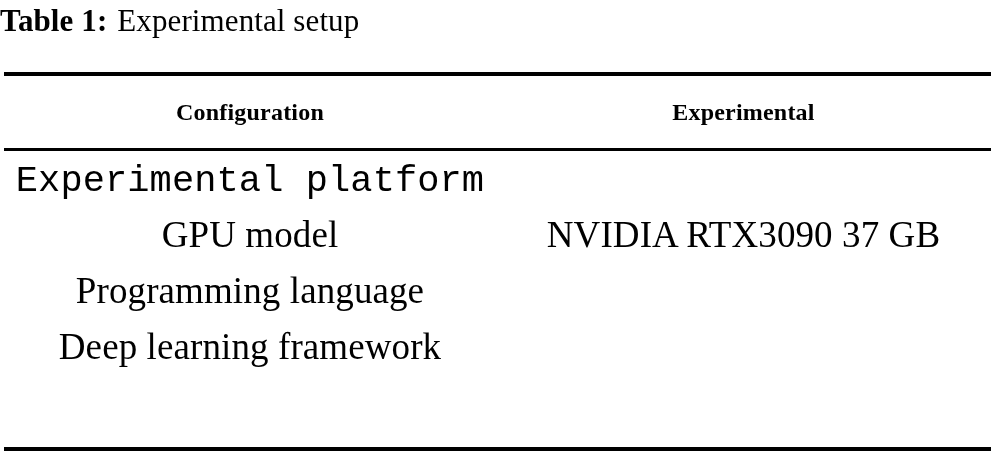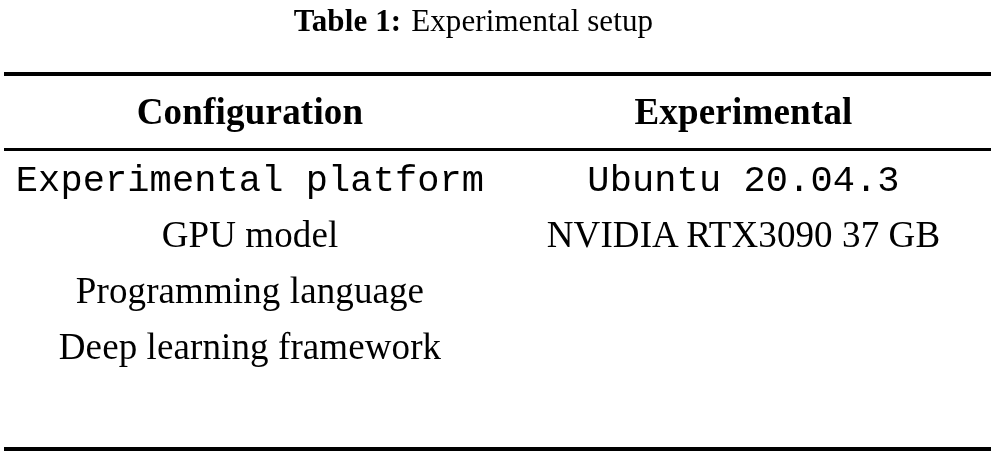--- a/index.html
+++ b/index.html
@@ -23,21 +23,21 @@
     width: 997px;
     height: 457px;
   }
 
   
   .caption {
     position: absolute;
     left: 0;
     top: 2px;
     width: 947px;
-    text-align: center;
+    text-align: left;
     font-size: 31px;
     line-height: 38px;
     white-space: nowrap;
     letter-spacing: 0.1px;
   }
   .caption-label {
     font-weight: bold;
   }
   .caption-gap {
     display: inline-block;
@@ -77,21 +77,21 @@
   }
   .col-info {
     flex: 0 0 495px;
     width: 495px;
   }
 
   .header-row {
     height: 72px;
   }
   .header-row .cell {
-    font-size: 37px;
+    font-size: 24px;
     font-weight: bold;
     line-height: 72px;
     letter-spacing: 0.2px;
   }
 
   .body-rows {
     position: absolute;
     left: 4px;
     top: 151px;
     width: 987px;
@@ -125,21 +125,20 @@
       <div class="cell col-config">Configuration</div>
       <div class="cell col-info">Experimental</div>
     </div>
   </div>
 
   <div class="rule rule-mid"></div>
 
   <div class="body-rows">
     <div class="row body-row">
       <div class="cell col-config">Experimental platform</div>
-      <div class="cell col-info">Ubuntu 20.04.3</div>
     </div>
     <div class="row body-row">
       <div class="cell col-config">GPU model</div>
       <div class="cell col-info">NVIDIA RTX3090 37 GB</div>
     </div>
     <div class="row body-row">
       <div class="cell col-config">Programming language</div>
     </div>
     <div class="row body-row">
       <div class="cell col-config">Deep learning framework</div>

